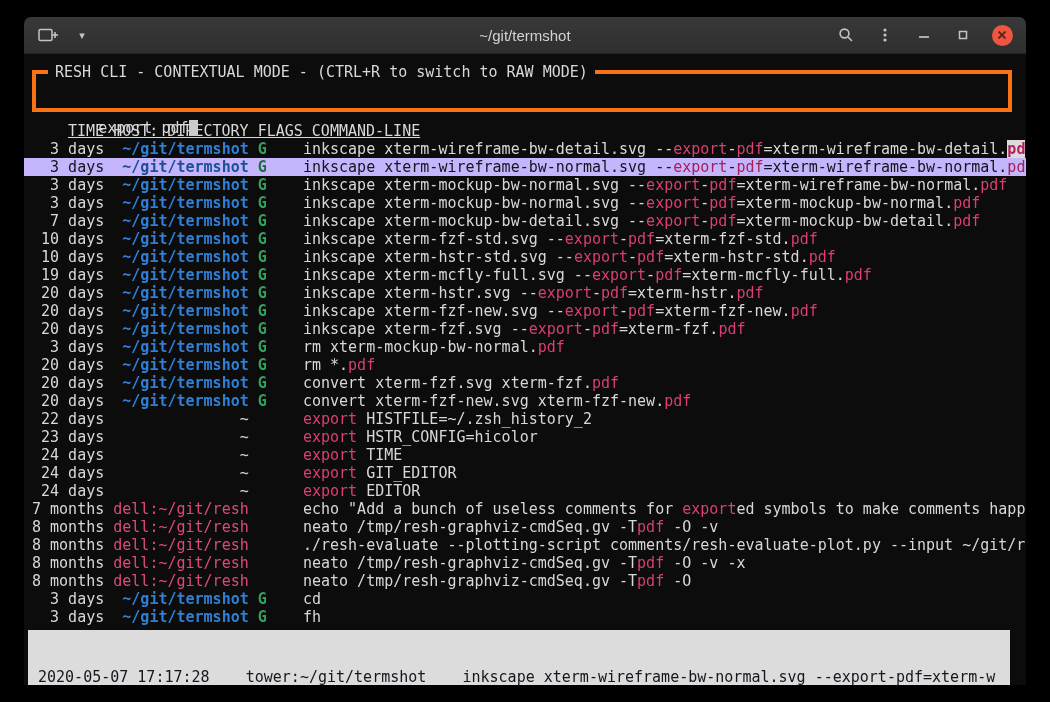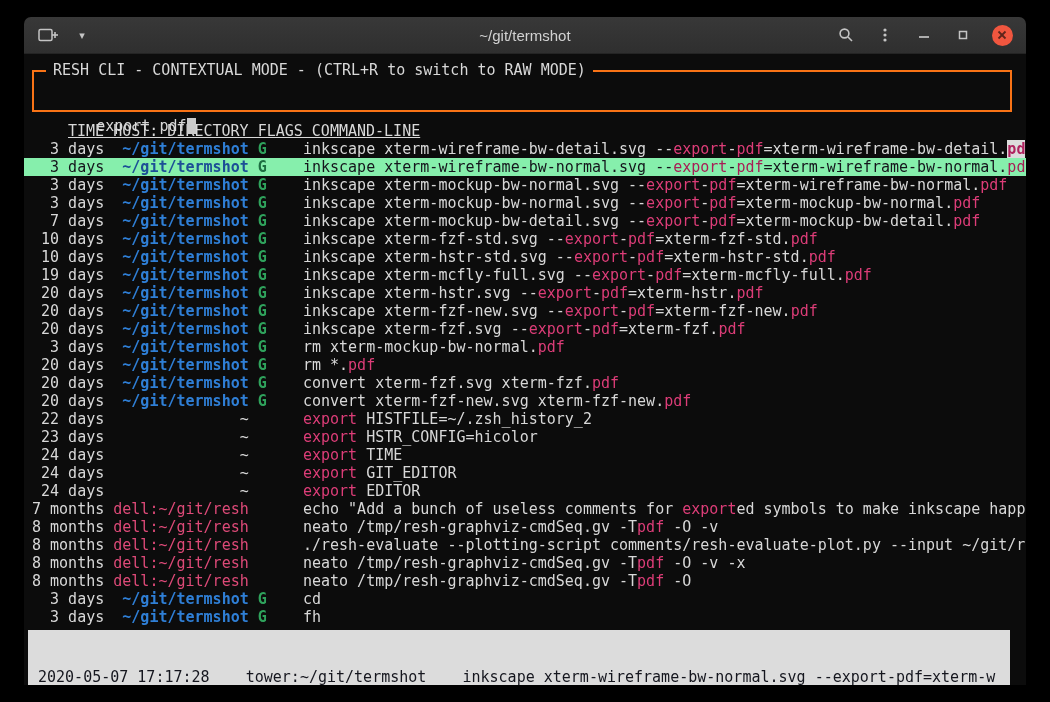--- a/index.html
+++ b/index.html
@@ -21,39 +21,39 @@
   .tb-btn svg { display:block; }
   .caret-glyph { color:#c4c4c4; font-size:11px; line-height:1; }
   .close-circle { width:21px; height:21px; border-radius:50%; background:#f0563f;
                   display:flex; align-items:center; justify-content:center; }
 
   
   .terminal { position:absolute; top:37px; left:0; right:0; bottom:0; background:#0c0c0c;
               color:#d8d8d8; font-size:15px; line-height:18px; padding:8px 0 0 8px; overflow:hidden; }
 
   .query-box { position:relative; height:42px; margin:8px 14px 0 0;
-               border:2px solid #f97316; padding:9px 8px 0 8px; white-space:pre; }
+               border:4px solid #f97316; padding:9px 8px 0 8px; white-space:pre; }
   .query-title { position:absolute; top:-11px; left:12px; background:#0c0c0c; padding:0 7px; white-space:pre; }
   .cursor { display:inline-block; width:9px; height:16px; background:#cbcbcb; vertical-align:-3px; }
 
   .columns-header { margin-top:10px; padding-left:36px; white-space:pre; height:18px; }
   .columns-header .hdr { text-decoration:underline; }
 
   .rows { }
   .row { height:18px; white-space:pre; overflow:hidden; margin-left:-8px; padding-left:8px; }
   .row .time  { color:#d8d8d8; }
   .row .dir.local  { color:#2f7fd6; font-weight:bold; }
   .row .dir.home   { color:#d8d8d8; }
   .row .dir.remote { color:#de4a78; }
   .row .flags { color:#2fa35c; font-weight:bold; }
   .seg-n  { color:inherit; }
   .seg-m  { color:#dd3d78; font-weight:normal; }
   .seg-mi { color:#b02460; background:#dcdcdc; font-weight:bold; }
 
-  .row.selected { background:#86efac; color:#14141b; }
+  .row.selected { background:#c4b5fd; color:#14141b; }
   .row.selected .time { color:#14141b; }
   .row.selected .dir.local { color:#1c4f96; }
   .row.selected .flags { color:#1d6e41; }
   .row.selected .seg-m { color:#a81d55; }
 
   .status { background:#dcdcdc; color:#15161e; margin:4px 16px 0 -4px;
             padding:2px 0 2px 10px; white-space:pre; }
   .status div { height:18px; }
 </style>
 </head>
@@ -135,21 +135,21 @@
         <div class="row"><span class="time"> 20 days</span><span class="dir local">  ~/git/termshot</span><span class="flags"> G    </span><span class="seg-n">inkscape xterm-fzf.svg --</span><span class="seg-m">export</span><span class="seg-n">-</span><span class="seg-m">pdf</span><span class="seg-n">=xterm-fzf.</span><span class="seg-m">pdf</span></div>
         <div class="row"><span class="time">  3 days</span><span class="dir local">  ~/git/termshot</span><span class="flags"> G    </span><span class="seg-n">rm xterm-mockup-bw-normal.</span><span class="seg-m">pdf</span></div>
         <div class="row"><span class="time"> 20 days</span><span class="dir local">  ~/git/termshot</span><span class="flags"> G    </span><span class="seg-n">rm *.</span><span class="seg-m">pdf</span></div>
         <div class="row"><span class="time"> 20 days</span><span class="dir local">  ~/git/termshot</span><span class="flags"> G    </span><span class="seg-n">convert xterm-fzf.svg xterm-fzf.</span><span class="seg-m">pdf</span></div>
         <div class="row"><span class="time"> 20 days</span><span class="dir local">  ~/git/termshot</span><span class="flags"> G    </span><span class="seg-n">convert xterm-fzf-new.svg xterm-fzf-new.</span><span class="seg-m">pdf</span></div>
         <div class="row"><span class="time"> 22 days</span><span class="dir home">               ~</span><span class="flags">      </span><span class="seg-m">export</span><span class="seg-n"> HISTFILE=~/.zsh_history_2</span></div>
         <div class="row"><span class="time"> 23 days</span><span class="dir home">               ~</span><span class="flags">      </span><span class="seg-m">export</span><span class="seg-n"> HSTR_CONFIG=hicolor</span></div>
         <div class="row"><span class="time"> 24 days</span><span class="dir home">               ~</span><span class="flags">      </span><span class="seg-m">export</span><span class="seg-n"> TIME</span></div>
         <div class="row"><span class="time"> 24 days</span><span class="dir home">               ~</span><span class="flags">      </span><span class="seg-m">export</span><span class="seg-n"> GIT_EDITOR</span></div>
         <div class="row"><span class="time"> 24 days</span><span class="dir home">               ~</span><span class="flags">      </span><span class="seg-m">export</span><span class="seg-n"> EDITOR</span></div>
-        <div class="row"><span class="time">7 months</span><span class="dir remote"> dell:~/git/resh</span><span class="flags">      </span><span class="seg-n">echo "Add a bunch of useless comments for </span><span class="seg-m">export</span><span class="seg-n">ed symbols to make inkscape happ</span></div>
+        <div class="row"><span class="time">7 months</span><span class="dir remote"> dell:~/git/resh</span><span class="flags">      </span><span class="seg-n">echo "Add a bunch of useless comments for </span><span class="seg-m">export</span><span class="seg-n">ed symbols to make comments happ</span></div>
         <div class="row"><span class="time">8 months</span><span class="dir remote"> dell:~/git/resh</span><span class="flags">      </span><span class="seg-n">neato /tmp/resh-graphviz-cmdSeq.gv -T</span><span class="seg-m">pdf</span><span class="seg-n"> -O -v</span></div>
         <div class="row"><span class="time">8 months</span><span class="dir remote"> dell:~/git/resh</span><span class="flags">      </span><span class="seg-n">./resh-evaluate --plotting-script comments/resh-evaluate-plot.py --input ~/git/r</span></div>
         <div class="row"><span class="time">8 months</span><span class="dir remote"> dell:~/git/resh</span><span class="flags">      </span><span class="seg-n">neato /tmp/resh-graphviz-cmdSeq.gv -T</span><span class="seg-m">pdf</span><span class="seg-n"> -O -v -x</span></div>
         <div class="row"><span class="time">8 months</span><span class="dir remote"> dell:~/git/resh</span><span class="flags">      </span><span class="seg-n">neato /tmp/resh-graphviz-cmdSeq.gv -T</span><span class="seg-m">pdf</span><span class="seg-n"> -O</span></div>
         <div class="row"><span class="time">  3 days</span><span class="dir local">  ~/git/termshot</span><span class="flags"> G    </span><span class="seg-n">cd</span></div>
         <div class="row"><span class="time">  3 days</span><span class="dir local">  ~/git/termshot</span><span class="flags"> G    </span><span class="seg-n">fh</span></div>
       </div>
 
     <div class="status">
       <div>2020-05-07 17:17:28    tower:~/git/termshot    inkscape xterm-wireframe-bw-normal.svg --export-pdf=xterm-w</div>

